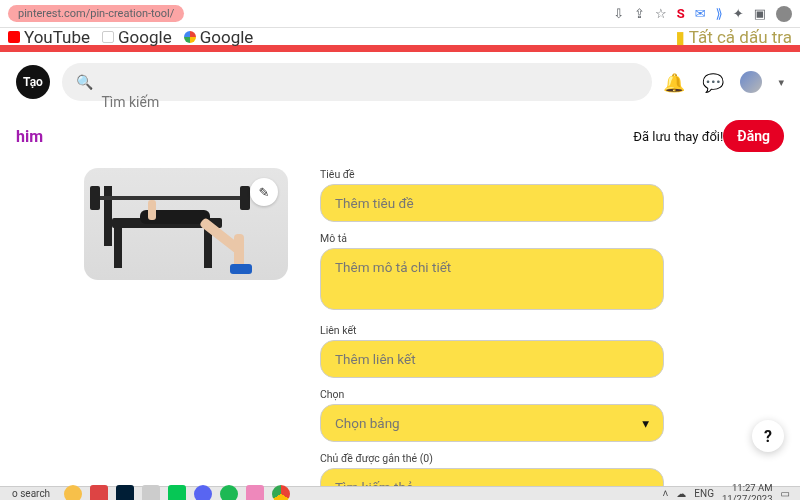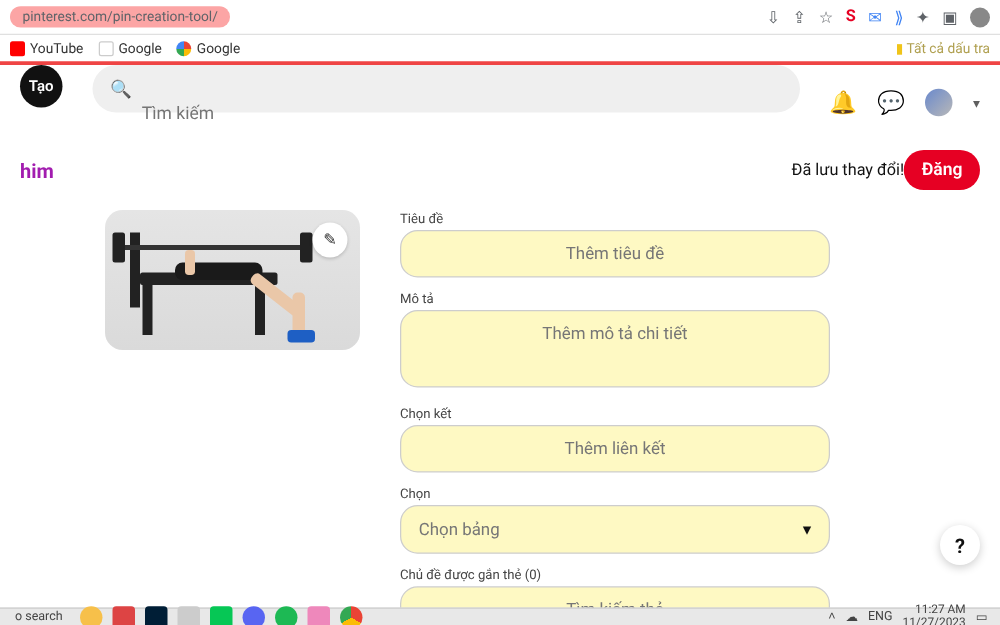--- a/index.html
+++ b/index.html
@@ -1,28 +1,28 @@
 <!DOCTYPE html>
 <html><head>
 <meta charset="utf-8">
 <style>
 * { margin:0; padding:0; box-sizing:border-box; font-family:-apple-system,BlinkMacSystemFont,"Segoe UI",Roboto,Arial,sans-serif; }
 body { width:800px; height:500px; overflow:hidden; background:#fff; position:relative; }
 .browser-bar { height:28px; background:#fff; border-bottom:1px solid #e0e0e0; display:flex; align-items:center; padding:0 8px; font-size:11px; color:#555; }
 .url-box { background:#fca5a5; border-radius:12px; padding:2px 10px; color:#5f6368; }
 .browser-icons { margin-left:auto; display:flex; gap:10px; align-items:center; }
 .browser-icons span { color:#5f6368; font-size:13px; }
-.bookmark-bar { height:24px; display:flex; align-items:center; padding:0 8px; gap:12px; font-size:11px; color:#333; border-bottom:3px solid #ef4444; }
+.bookmark-bar { height:24px; display:flex; align-items:center; padding:0 8px; gap:12px; font-size:17px; color:#333; border-bottom:7px solid #ef4444; }
 .bm-item { display:flex; align-items:center; gap:4px; }
 .bm-icon { width:12px; height:12px; display:inline-block; }
 .bm-yt { background:#ff0000; border-radius:2px; }
 .bm-gm { border:1px solid #ccc; border-radius:2px; }
 .bm-gg { background:conic-gradient(#ea4335 0 90deg,#fbbc05 90deg 180deg,#34a853 180deg 270deg,#4285f4 270deg 360deg); border-radius:50%; }
 .bm-right { margin-left:auto; color:#b0a050; }
-.top-nav { height:60px; display:flex; padding:0 16px; gap:24px; }
+.top-nav { height:60px; display:flex; align-items:center; padding:0 16px; gap:12px; }
 .tao-btn { width:34px; height:34px; background:#111; color:#fff; border-radius:50%; display:flex; align-items:center; justify-content:center; font-size:12px; font-weight:600; }
 .search-wrap { flex:1; max-width:640px; height:38px; background:#efefef; border-radius:22px; display:flex; align-items:center; padding:0 14px; gap:8px; }
 .search-input { flex:1; border:none; background:transparent; outline:none; font-size:14px; color:#333;margin-top:40px; }
 .search-icon-sm { color:#5f5f5f; font-size:14px; }
 .nav-icons { display:flex; align-items:center; gap:16px; margin-left:auto; }
 .nav-icon { color:#5f5f5f; font-size:18px; }
 .avatar-sm { width:22px; height:22px; border-radius:50%; background:linear-gradient(135deg,#6a89cc,#b8b8b8); }
 .chev { color:#5f5f5f; font-size:11px; }
 .page-header { height:48px; display:flex; align-items:center; padding:0 16px; }
 .page-title { font-size:16px; font-weight:700; color:#a21caf; }
@@ -40,21 +40,21 @@
 .plate-r { position:absolute; left:156px; top:18px; width:10px; height:24px; background:#222; border-radius:2px; }
 .person-body { position:absolute; left:56px; top:42px; width:70px; height:14px; background:#1a1a1a; border-radius:6px; }
 .person-leg { position:absolute; left:118px; top:48px; width:48px; height:10px; background:#eac7a8; border-radius:4px; transform:rotate(38deg); transform-origin:left center; }
 .person-shin { position:absolute; left:150px; top:66px; width:10px; height:34px; background:#eac7a8; border-radius:4px; }
 .shoe { position:absolute; left:146px; top:96px; width:22px; height:10px; background:#1e5fc4; border-radius:3px; }
 .person-arm { position:absolute; left:64px; top:32px; width:8px; height:20px; background:#eac7a8; border-radius:3px; }
 .edit-fab { position:absolute; top:10px; right:10px; width:28px; height:28px; background:#fff; border-radius:50%; display:flex; align-items:center; justify-content:center; box-shadow:0 1px 3px rgba(0,0,0,0.2); font-size:13px; color:#333; }
 .form-col { flex:1; max-width:344px; }
 .fld { margin-bottom:10px; }
 .fld-label { font-size:10.5px; color:#444; margin-bottom:3px; display:block; }
-.fld-input { width:100%; border:1px solid #cdcdcd; border-radius:14px; padding:10px 14px; font-size:13.5px; outline:none; color:#333; background:#fef9c3;text-align:center; }
+.fld-input { width:100%; border:1px solid #cdcdcd; border-radius:14px; padding:10px 14px; font-size:13.5px; outline:none; color:#333; background:#fde047; }
 .fld-input::placeholder { color:#767676; }
 .fld-textarea { height:62px; resize:none; }
 .fld-select { display:flex; align-items:center; justify-content:space-between; cursor:pointer; color:#767676;gap:22px; }
 .help-fab { position:absolute; bottom:48px; right:16px; width:32px; height:32px; background:#fff; border-radius:50%; box-shadow:0 2px 8px rgba(0,0,0,0.2); display:flex; align-items:center; justify-content:center; font-size:16px; font-weight:700; color:#111; }
 .taskbar { position:absolute; bottom:0; left:0; right:0; height:14px; background:#e8e8e8; border-top:1px solid #ccc; display:flex; align-items:center; padding:0 6px; font-size:10px; color:#444; }
 .tb-search { padding:0 6px; }
 .tb-apps { display:flex; gap:8px; margin-left:8px; align-items:center; }
 .tb-app { width:18px; height:18px; border-radius:3px; }
 .tb-right { margin-left:auto; display:flex; align-items:center; gap:8px; padding-right:4px; }
 .tb-time { text-align:right; line-height:1.1; font-size:9.5px; }
@@ -144,21 +144,21 @@
   <div class="form-col">
     <div class="fld">
       <label class="fld-label">Tiêu đề</label>
       <input class="fld-input" placeholder="Thêm tiêu đề" style="">
     </div>
     <div class="fld">
       <label class="fld-label">Mô tả</label>
       <textarea class="fld-input fld-textarea" placeholder="Thêm mô tả chi tiết" style=""></textarea>
     </div>
     <div class="fld">
-      <label class="fld-label">Chọn kết</label>
+      <label class="fld-label">Liên kết</label>
       <input class="fld-input" placeholder="Thêm liên kết" style="">
     </div>
     <div class="fld">
       <label class="fld-label">Chọn</label>
       <div class="fld-input fld-select">
         <span>Chọn bảng</span>
         <span style="color:#111;">▾</span>
       </div>
     </div>
     <div class="fld">

